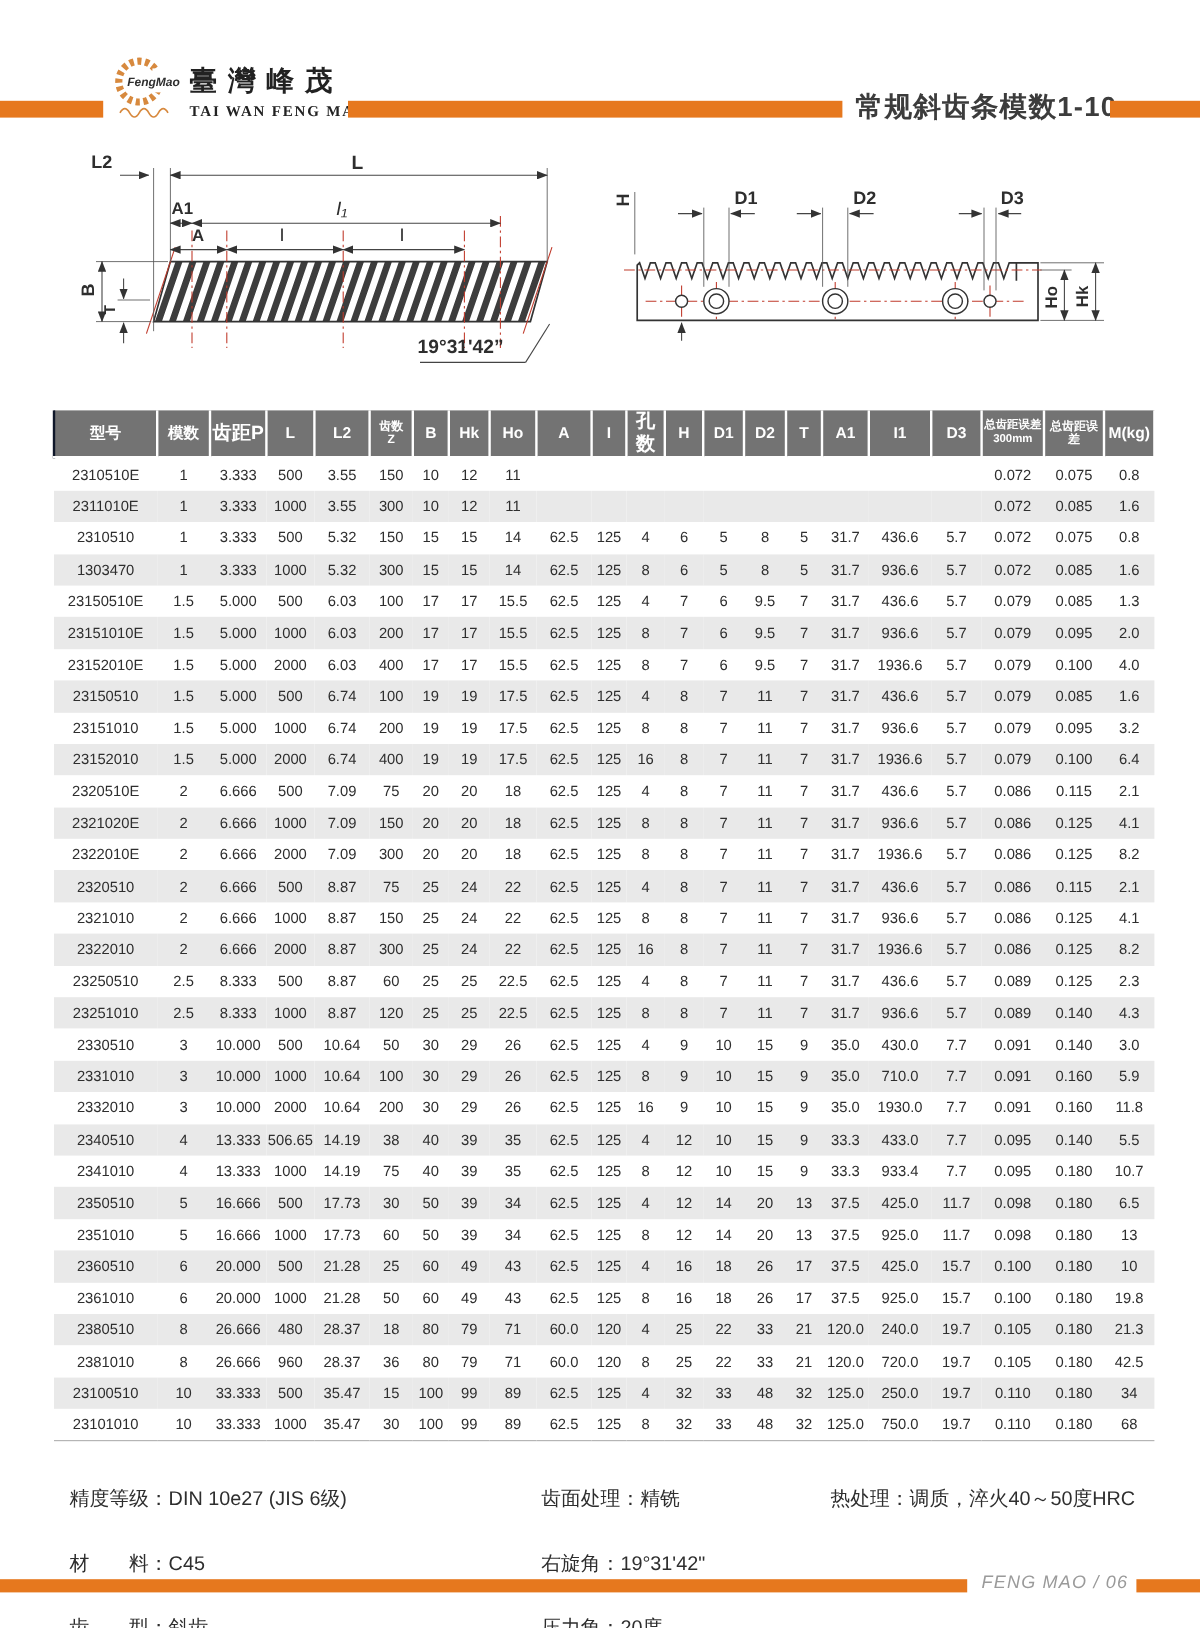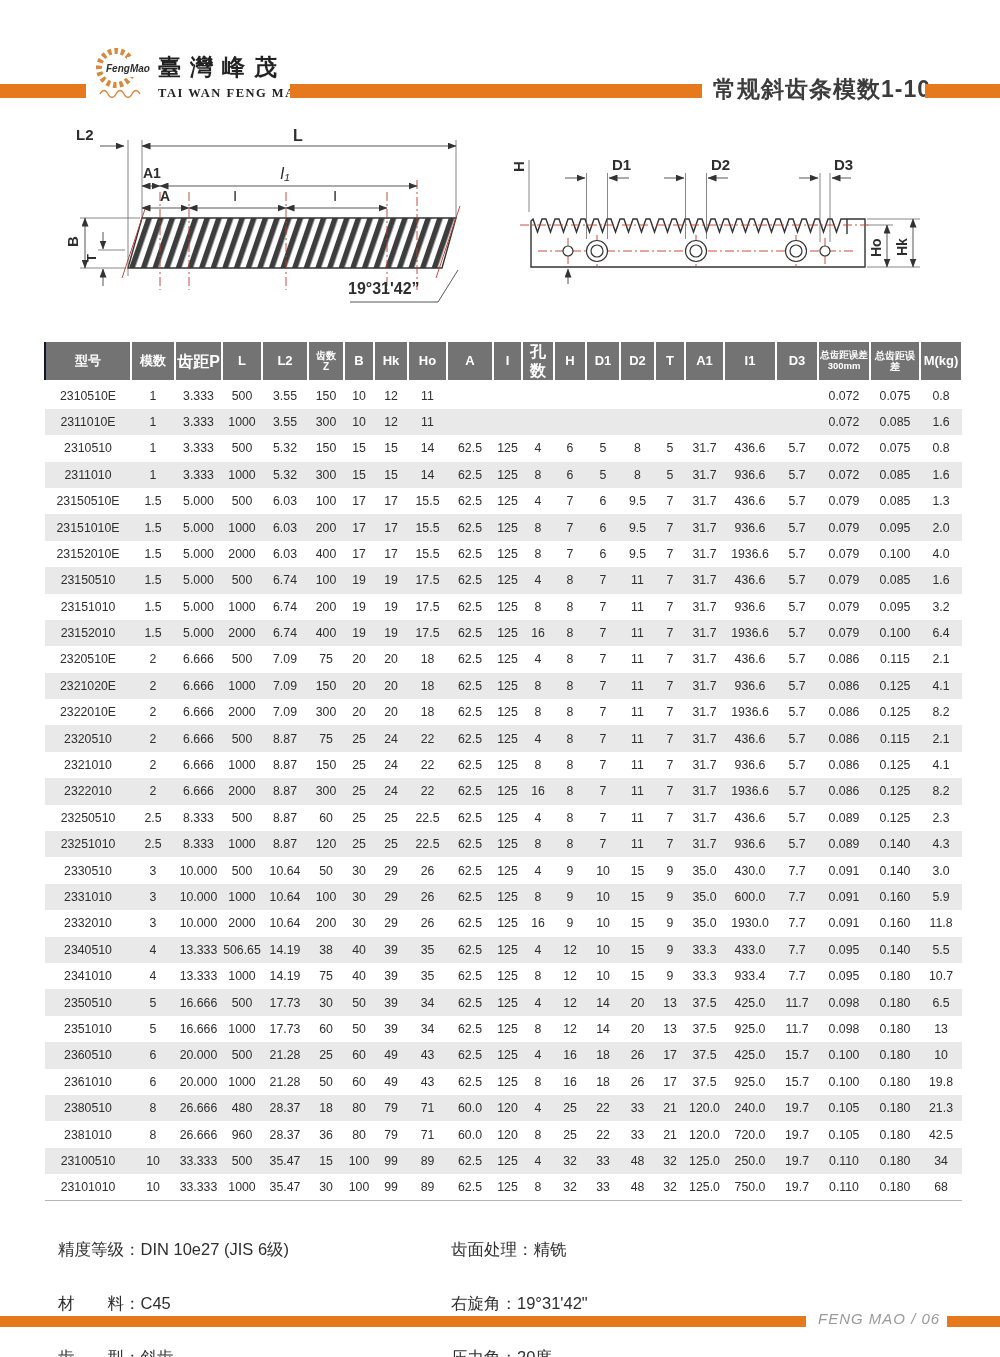--- a/index.html
+++ b/index.html
@@ -328,21 +328,21 @@
         <td>8</td>
         <td>5</td>
         <td>31.7</td>
         <td>436.6</td>
         <td>5.7</td>
         <td>0.072</td>
         <td>0.075</td>
         <td>0.8</td>
       </tr>
       <tr>
-        <td>2311010</td>
+        <td>1303470</td>
         <td>1</td>
         <td>3.333</td>
         <td>1000</td>
         <td>5.32</td>
         <td>300</td>
         <td>15</td>
         <td>15</td>
         <td>14</td>
         <td>62.5</td>
         <td>125</td>
@@ -729,21 +729,21 @@
         <td>29</td>
         <td>26</td>
         <td>62.5</td>
         <td>125</td>
         <td>8</td>
         <td>9</td>
         <td>10</td>
         <td>15</td>
         <td>9</td>
         <td>35.0</td>
-        <td>600.0</td>
+        <td>710.0</td>
         <td>7.7</td>
         <td>0.091</td>
         <td>0.160</td>
         <td>5.9</td>
       </tr>
       <tr>
         <td>2332010</td>
         <td>3</td>
         <td>10.000</td>
         <td>2000</td>
@@ -1013,17 +1013,18 @@
     <div class="note-line">精度等级：DIN 10e27  (JIS 6级)</div>
     <div class="note-line">材　　料：C45</div>
     <div class="note-line">齿　　型：斜齿</div>
   </div>
 <div class="abs notes-col" id="notes-col2">
     <div class="note-line">齿面处理：精铣</div>
     <div class="note-line">右旋角：19°31'42"</div>
     <div class="note-line">压力角：20度</div>
   </div>
 <div class="abs notes-col" id="notes-col3">
+    <div class="note-line">热处理：调质，淬火40～50度HRC</div>
   </div>
 
 <div class="abs accent" id="footer-bar-left"></div>
 <div class="abs" id="footer-page">FENG MAO / 06</div>
 <div class="abs accent" id="footer-bar-right"></div>
 
 </body></html>

